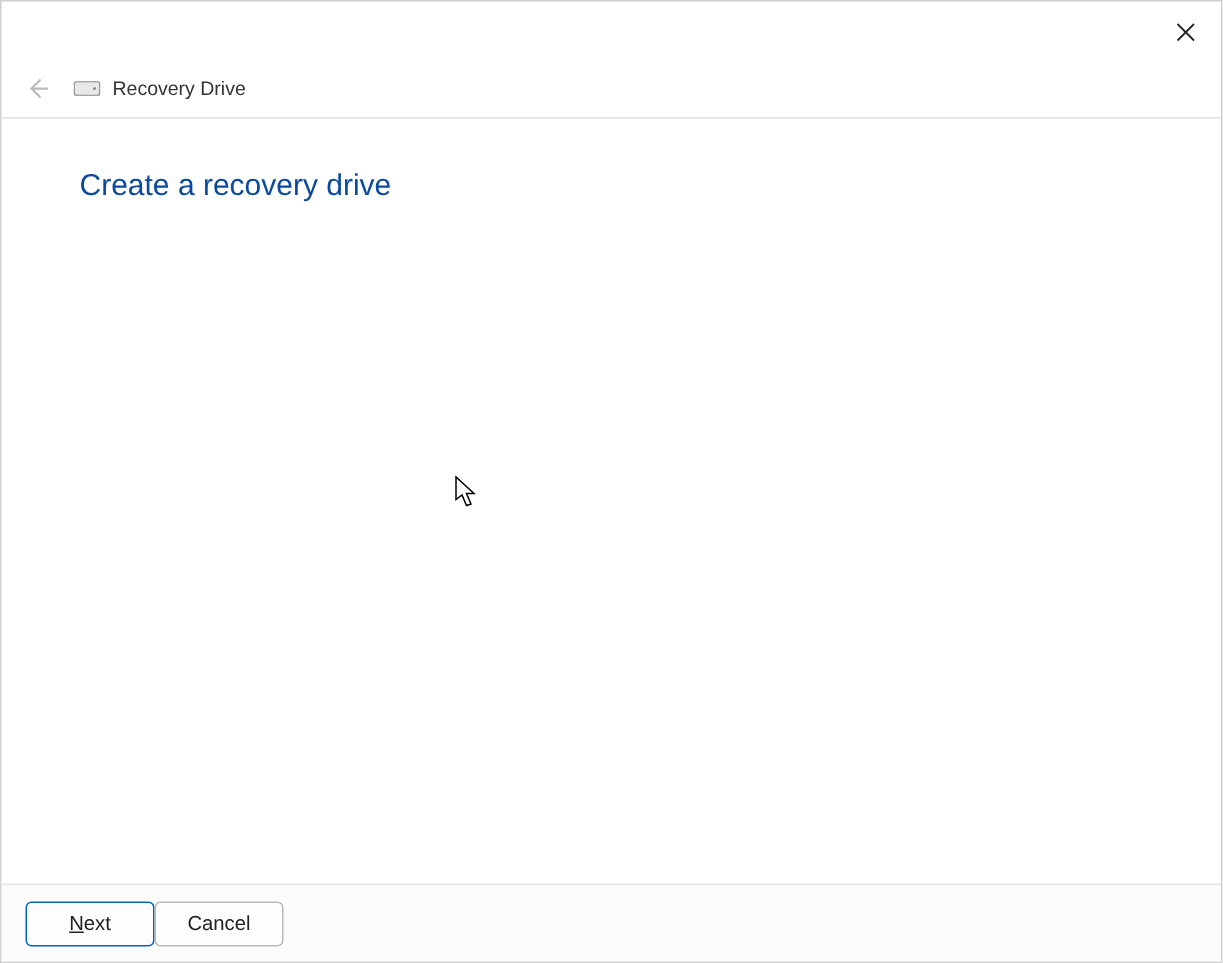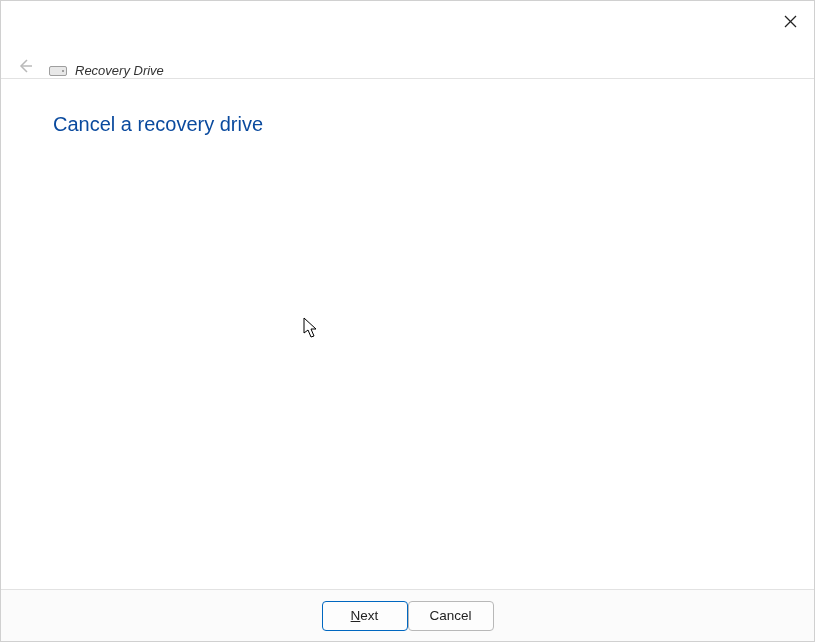--- a/index.html
+++ b/index.html
@@ -32,25 +32,24 @@
       cursor: pointer;
       background: transparent;
       border: none;
     }
     .close-btn svg {
       width: 13px;
       height: 13px;
     }
     .header-row {
       display: flex;
-      align-items: flex-end;
+      align-items: center;
       height: 40px;
       padding: 0 12px;
       border-bottom: 1px solid #e2e2e2;
-      font-style: italic;
     }
     .back-arrow {
       width: 24px;
       height: 24px;
       display: flex;
       align-items: center;
       justify-content: center;
       margin-right: 12px;
       opacity: 0.45;
     }
@@ -119,21 +118,21 @@
     }
     .footer {
       position: absolute;
       bottom: 0;
       left: 0;
       right: 0;
       height: 52px;
       border-top: 1px solid #e2e2e2;
       display: flex;
       align-items: center;
-      justify-content: center;
+      justify-content: flex-start;
       padding: 0 16px;
       gap: 0;
       background: #fbfbfb;
     }
     .btn {
       min-width: 86px;
       height: 30px;
       border: 1px solid #b8b8b8;
       background: #fdfdfd;
       border-radius: 4px;
@@ -181,21 +180,21 @@
   <div class="drive-icon">
     <svg viewBox="0 0 18 10">
       <rect x="0.5" y="0.5" width="17" height="9" rx="1.5" fill="#e8e8e8" stroke="#888" stroke-width="0.8"></rect>
       <circle cx="14" cy="5" r="1" fill="#888"></circle>
     </svg>
   </div>
   <div class="header-title">Recovery Drive</div>
 </div>
 
 <div class="content">
-  <h1 class="page-heading">Cancel a recovery drive</h1>
+  <h1 class="page-heading">Create a recovery drive</h1>
 </div>
 
 <div class="cursor">
   <svg viewBox="0 0 18 22">
     <path d="M1 1 L1 16 L5 13 L8 20 L11 19 L8 12 L13 12 Z" fill="#fff" stroke="#000" stroke-width="1"></path>
   </svg>
 </div>
 
 <div class="footer">
   <button class="btn btn-primary"><span class="underline-first">N</span><span>ext</span></button>

